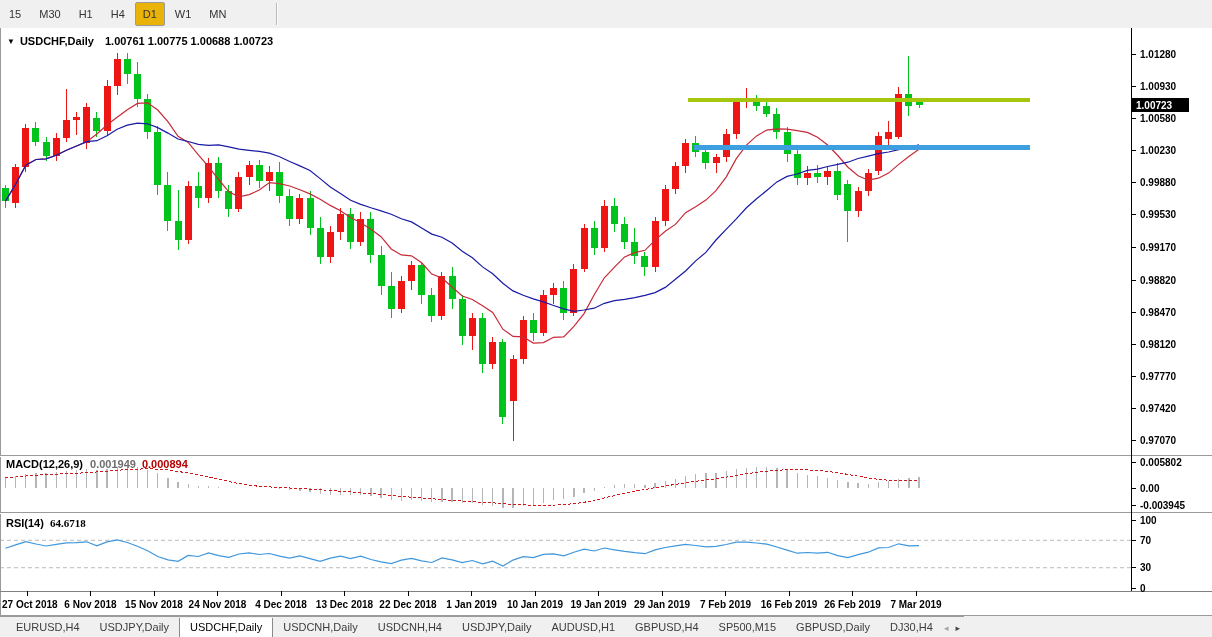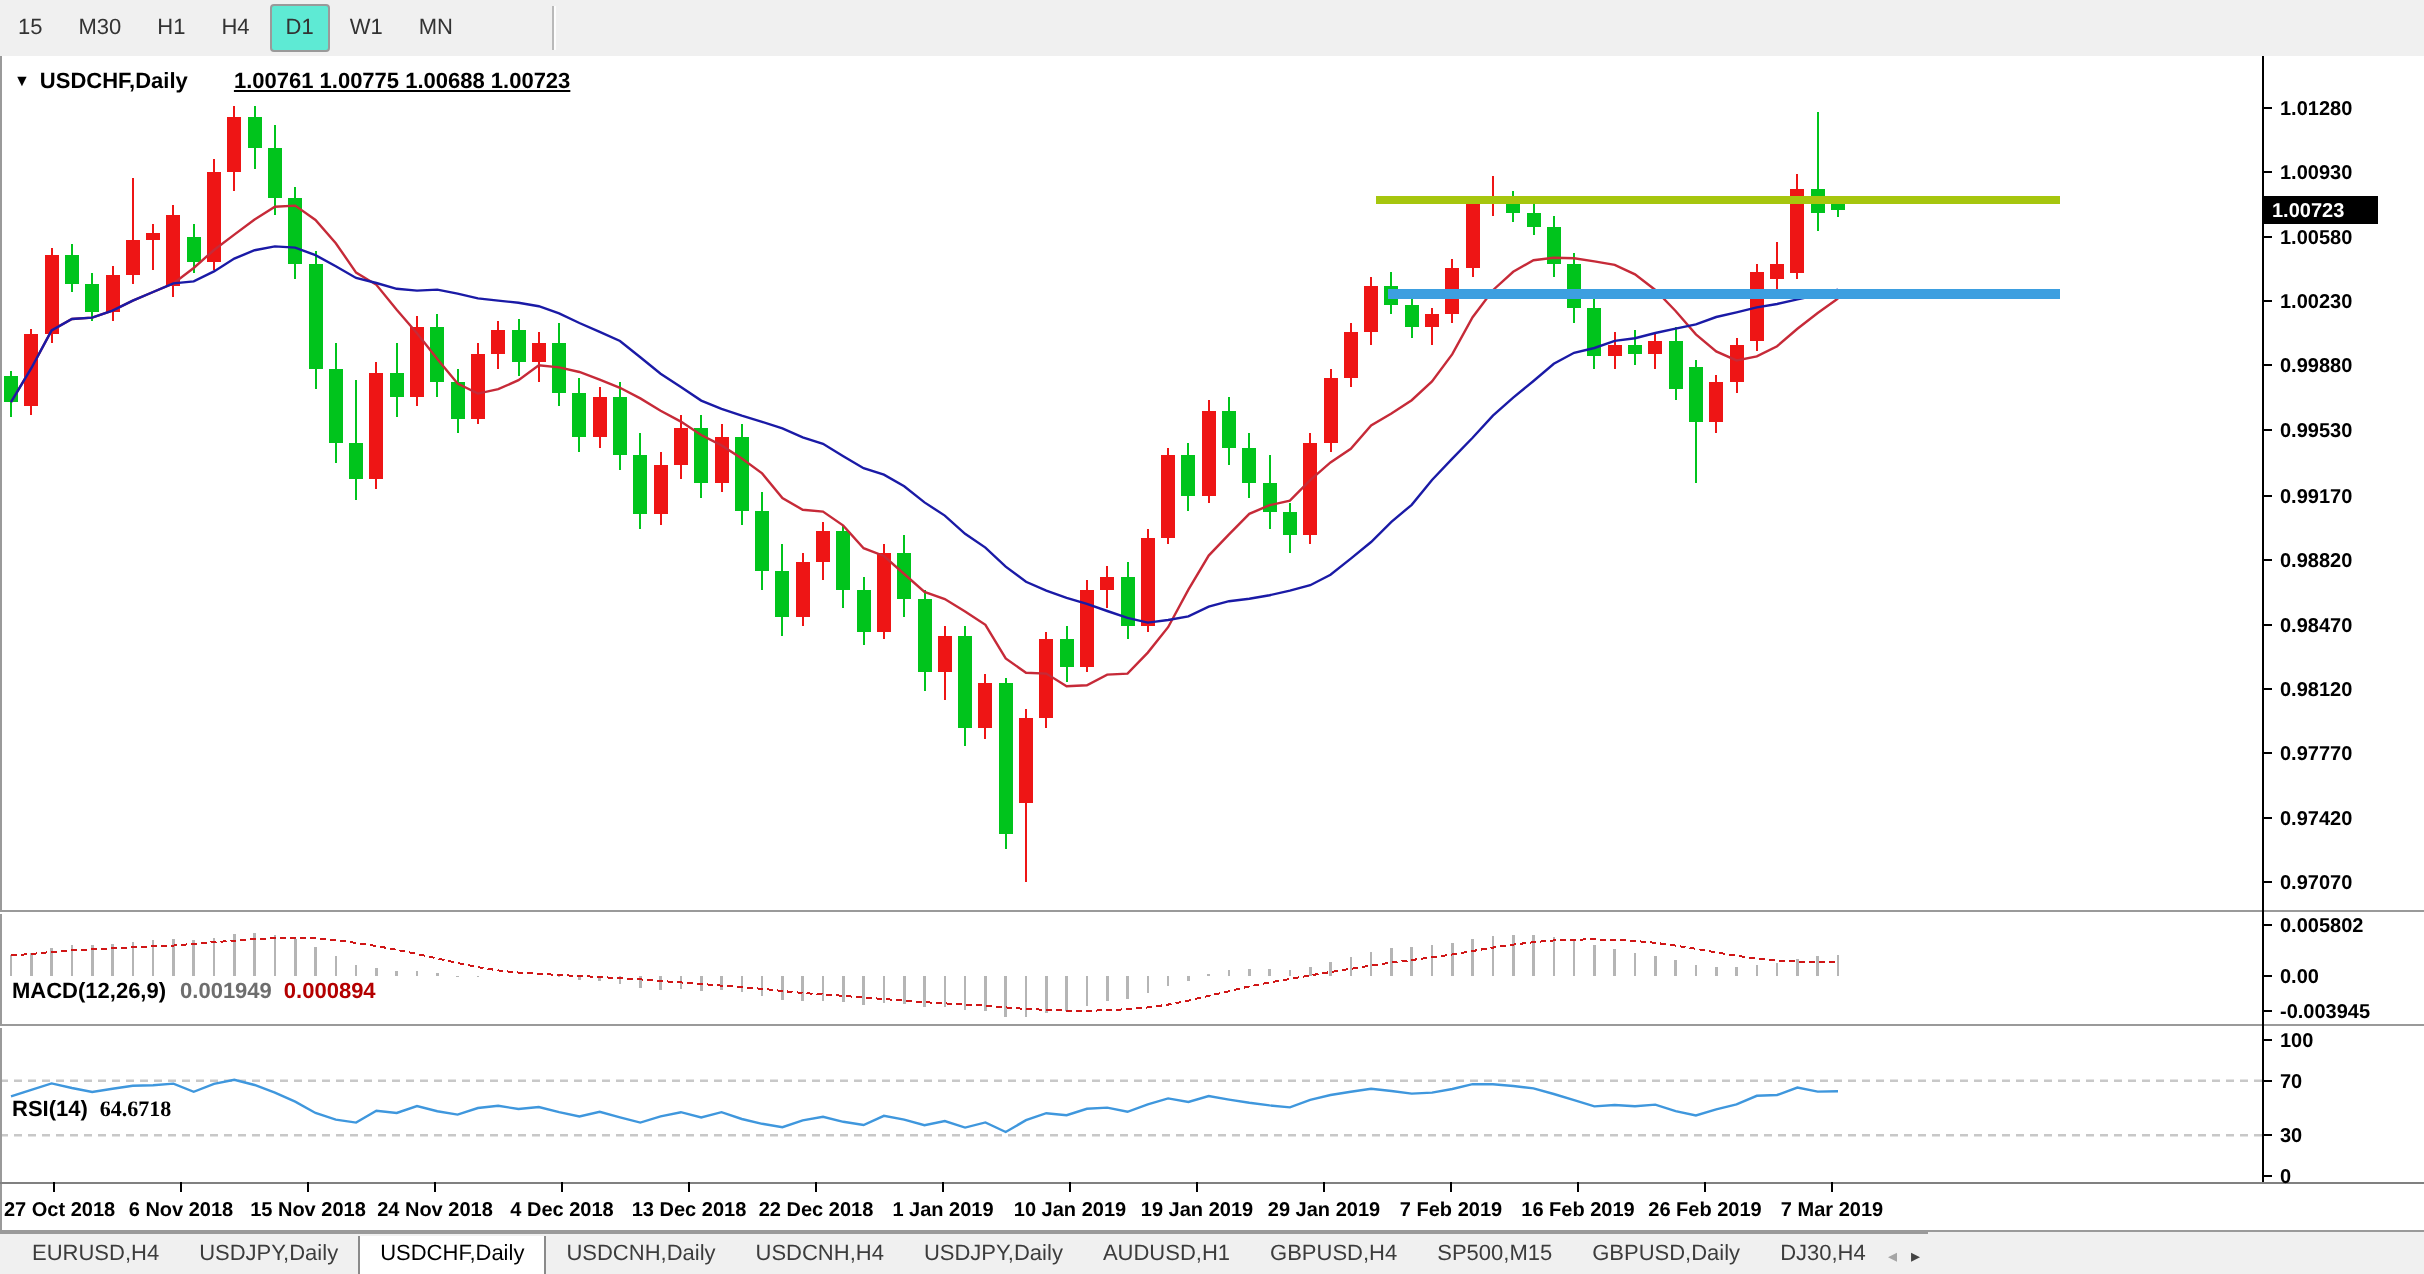--- a/index.html
+++ b/index.html
@@ -12,40 +12,40 @@
   
   .toolbar{
     position:absolute;top:0;left:0;width:1212px;height:28px;
     background:#f0f0f0;display:flex;align-items:center;gap:35px;
   }
   .tf{
     font-size:11px;color:#333;padding:4px 7px;margin:0 1px;
     border:1px solid transparent;cursor:default;line-height:14px;
   }
   .tf.active{
-    background:#5eead4;border:1px solid #9a9a9a;border-radius:2px;
+    background:#eab308;border:1px solid #9a9a9a;border-radius:2px;
   }
   .toolbar-sep{
     width:1px;height:22px;background:#b9b9b9;margin:0 6px;
     border-right:1px solid #fdfdfd;
   }
   
   .chart-area{
     position:absolute;top:28px;left:0;width:1212px;height:588px;
     background:#ffffff;
   }
   .chart-title{
     position:absolute;top:7px;left:7px;font-size:11px;font-weight:bold;
     color:#000;white-space:nowrap;z-index:5;
   }
   .chart-title .tri{font-size:8px;margin-right:5px;position:relative;top:-1px;}
-  .chart-title .ohlc{margin-left:20px;text-decoration:underline;}
+  .chart-title .ohlc{margin-left:8px;}
   .ind-label{
     position:absolute;left:6px;font-size:11px;font-weight:bold;color:#000;
-    white-space:nowrap;z-index:5;background:transparent;margin-top:32px;
+    white-space:nowrap;z-index:5;background:transparent;
   }
   .ind-label .v1{color:#6e6e6e;margin-left:7px;}
   .ind-label .v2{color:#b40000;margin-left:6px;}
   .ind-label .vr{color:#000;margin-left:6px;font-family:Liberation Serif, serif;}
   #macd-label{top:430px;}
   #rsi-label{top:489px;}
   
   .tabbar{
     position:absolute;top:616px;left:0;width:964px;height:21px;
     background:#f0f0f0;border-top:1px solid #9a9a9a;

